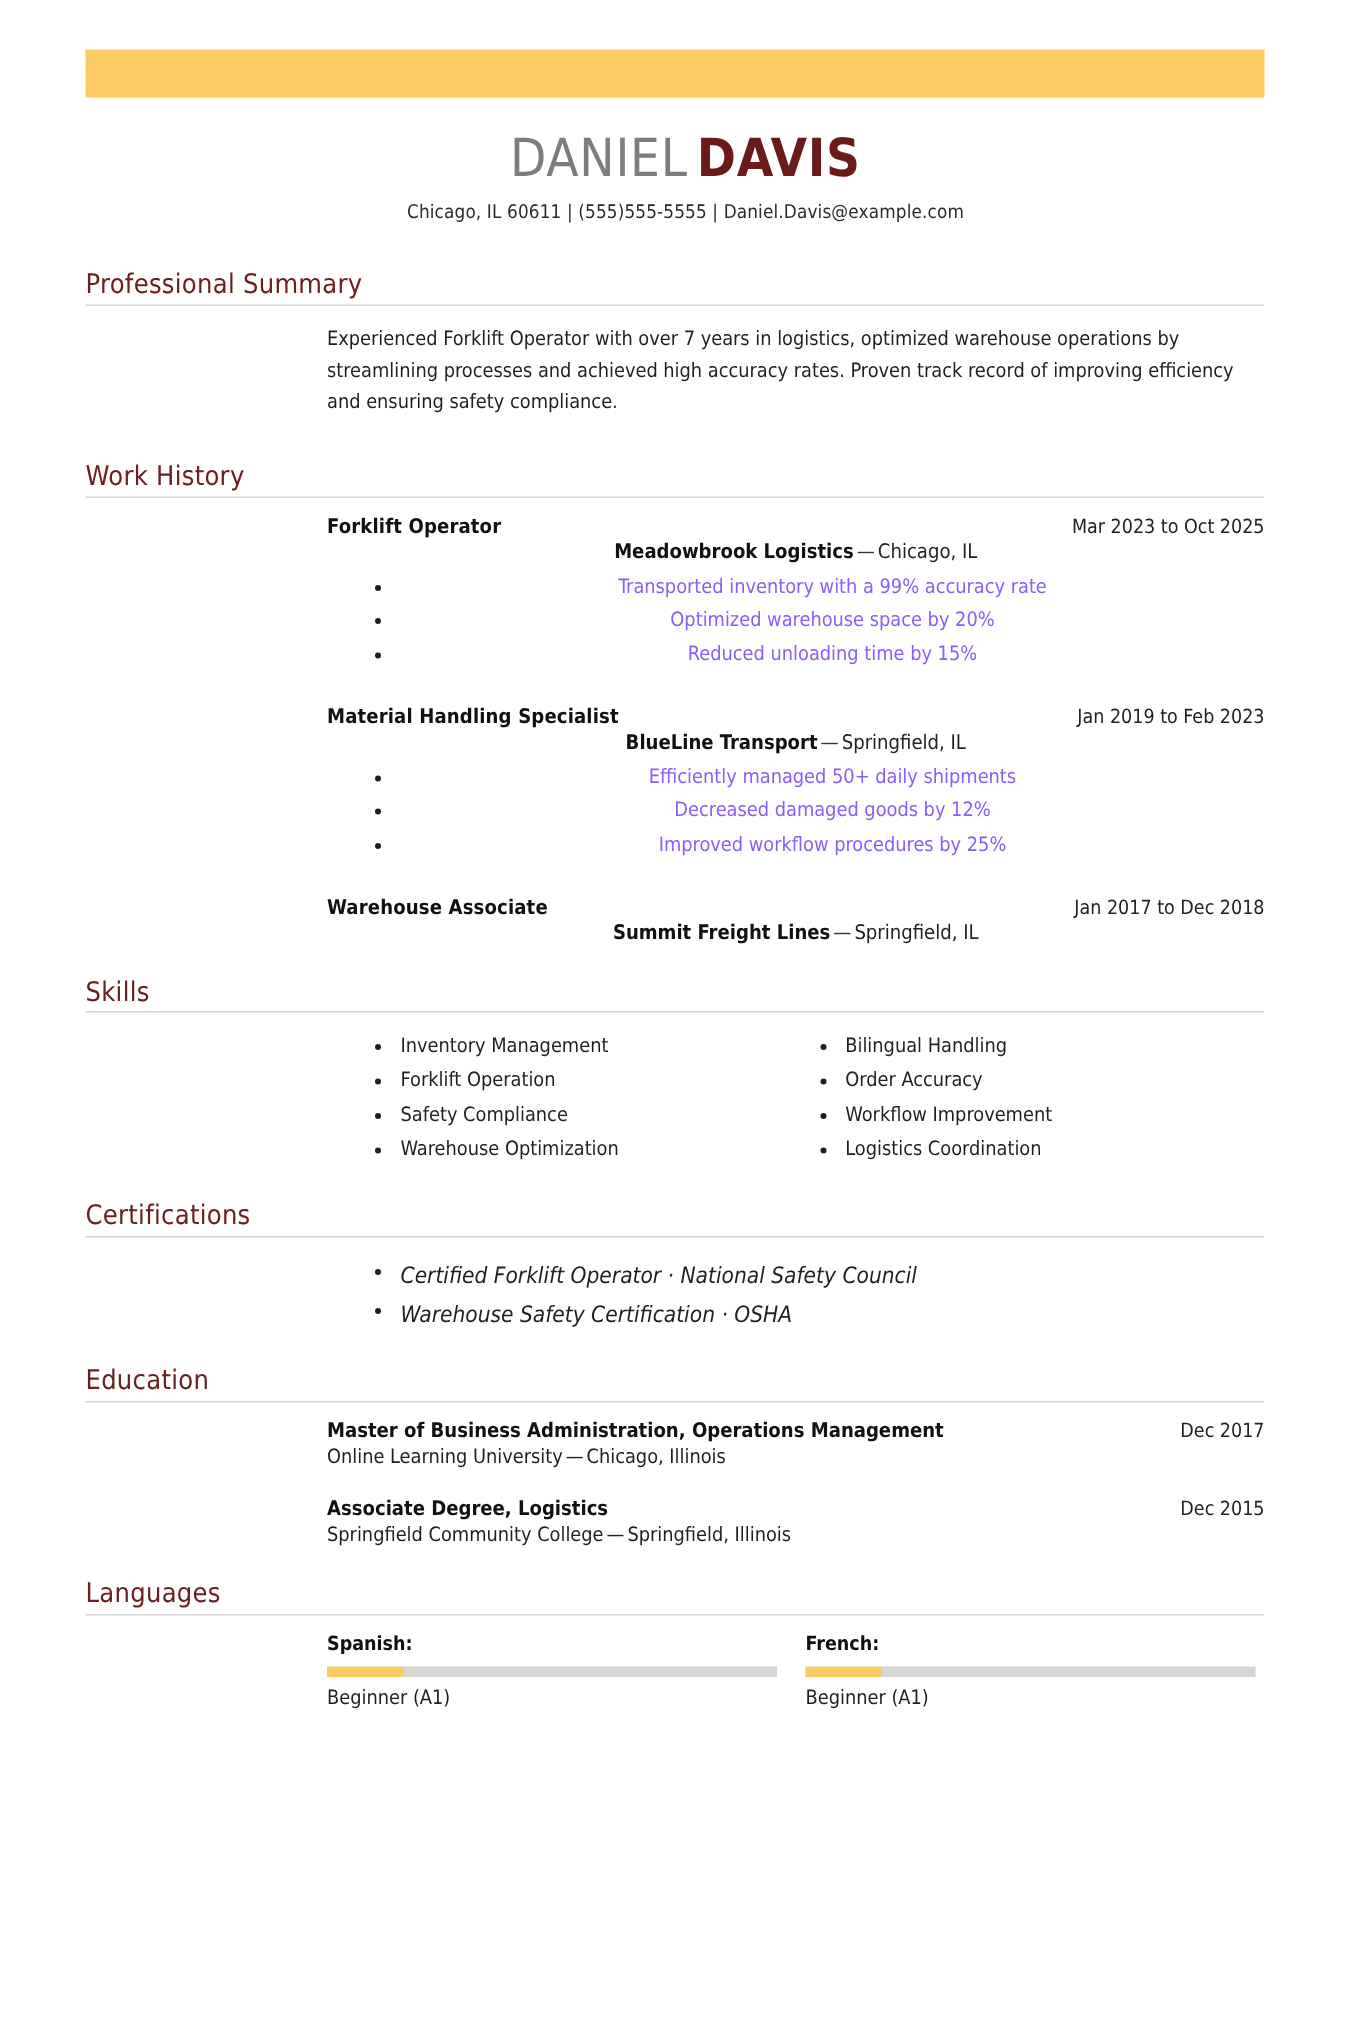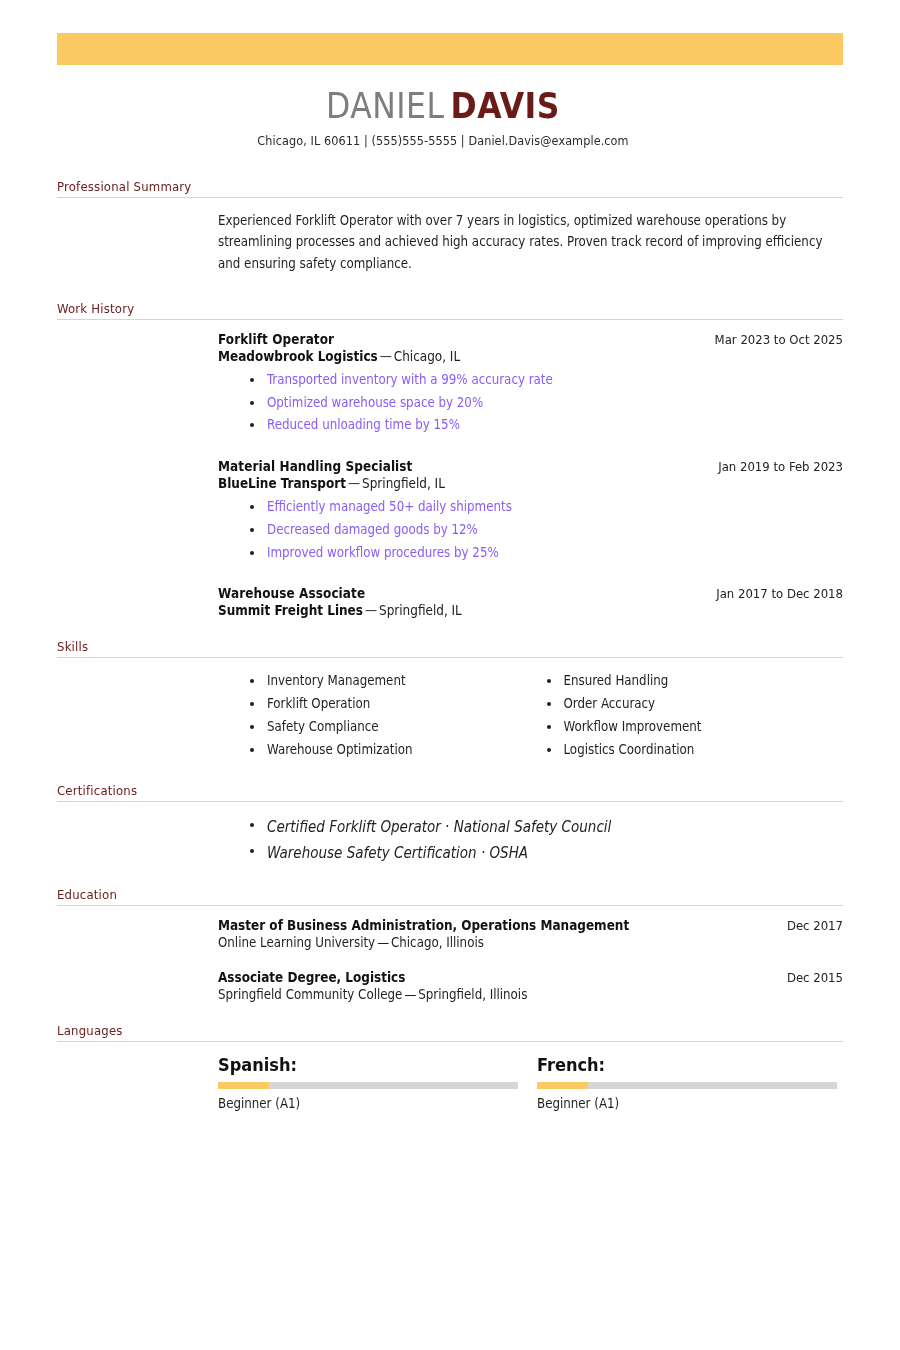--- a/index.html
+++ b/index.html
@@ -28,21 +28,21 @@
     left: 57px;
     top: 33px;
     width: 786px;
     height: 32px;
     background: #fcc963;
   }
 
   
   .header {
     position: absolute;
-    left: 50px;
+    left: 64px;
     top: 88px;
     width: 786px;
     text-align: center;
   }
   .name {
     font-size: 35px;
     letter-spacing: 0.5px;
     line-height: 1.05;
     font-weight: 400;
     white-space: nowrap;
@@ -70,21 +70,21 @@
     top: 180px;
     width: 786px;
   }
 
   
   .section {
     position: relative;
   }
   .section-title {
     color: #6b2020;
-    font-size: 13px;
+    font-size: 18px;
     font-weight: 400;
     letter-spacing: 0.2px;
     line-height: 1.15;
     padding-bottom: 2px;
   }
   .section-rule {
     border-bottom: 1px solid #d4d4d4;
     width: 786px;
     height: 0;
   }
@@ -97,21 +97,21 @@
 
   
   .summary-text {
     font-size: 13.2px;
     line-height: 1.62;
     color: #1f1f1f;
     max-width: 625px;
   }
 
   
-  .job { margin-bottom: 22px; }
+  .job { margin-bottom: 22px; text-align: center; }
   .job:last-child { margin-bottom: 0; }
   .job-head {
     display: flex;
     justify-content: space-between;
     align-items: baseline;
   }
   .job-title {
     font-size: 13.4px;
     font-weight: 700;
     color: #111;
@@ -249,21 +249,21 @@
     flex-wrap: wrap;
     width: 625px;
   }
   .lang-item {
     width: 300px;
     margin-right: 19px;
     margin-bottom: 16px;
   }
   .lang-item:nth-child(2n) { margin-right: 0; }
   .lang-name {
-    font-size: 18px;
+    font-size: 13px;
     font-weight: 700;
     color: #111;
     margin-bottom: 7px;
   }
   .lang-bar {
     width: 300px;
     height: 7px;
     background: #d6d6d6;
     position: relative;
     overflow: hidden;
@@ -365,21 +365,21 @@
           <div class="skills-col">
             <ul>
               <li>Inventory Management</li>
               <li>Forklift Operation</li>
               <li>Safety Compliance</li>
               <li>Warehouse Optimization</li>
             </ul>
           </div>
           <div class="skills-col">
             <ul>
-              <li>Ensured Handling</li>
+              <li>Bilingual Handling</li>
               <li>Order Accuracy</li>
               <li>Workflow Improvement</li>
               <li>Logistics Coordination</li>
             </ul>
           </div>
         </div>
       </div>
     </div>
 
     <div class="gap-22"></div>

